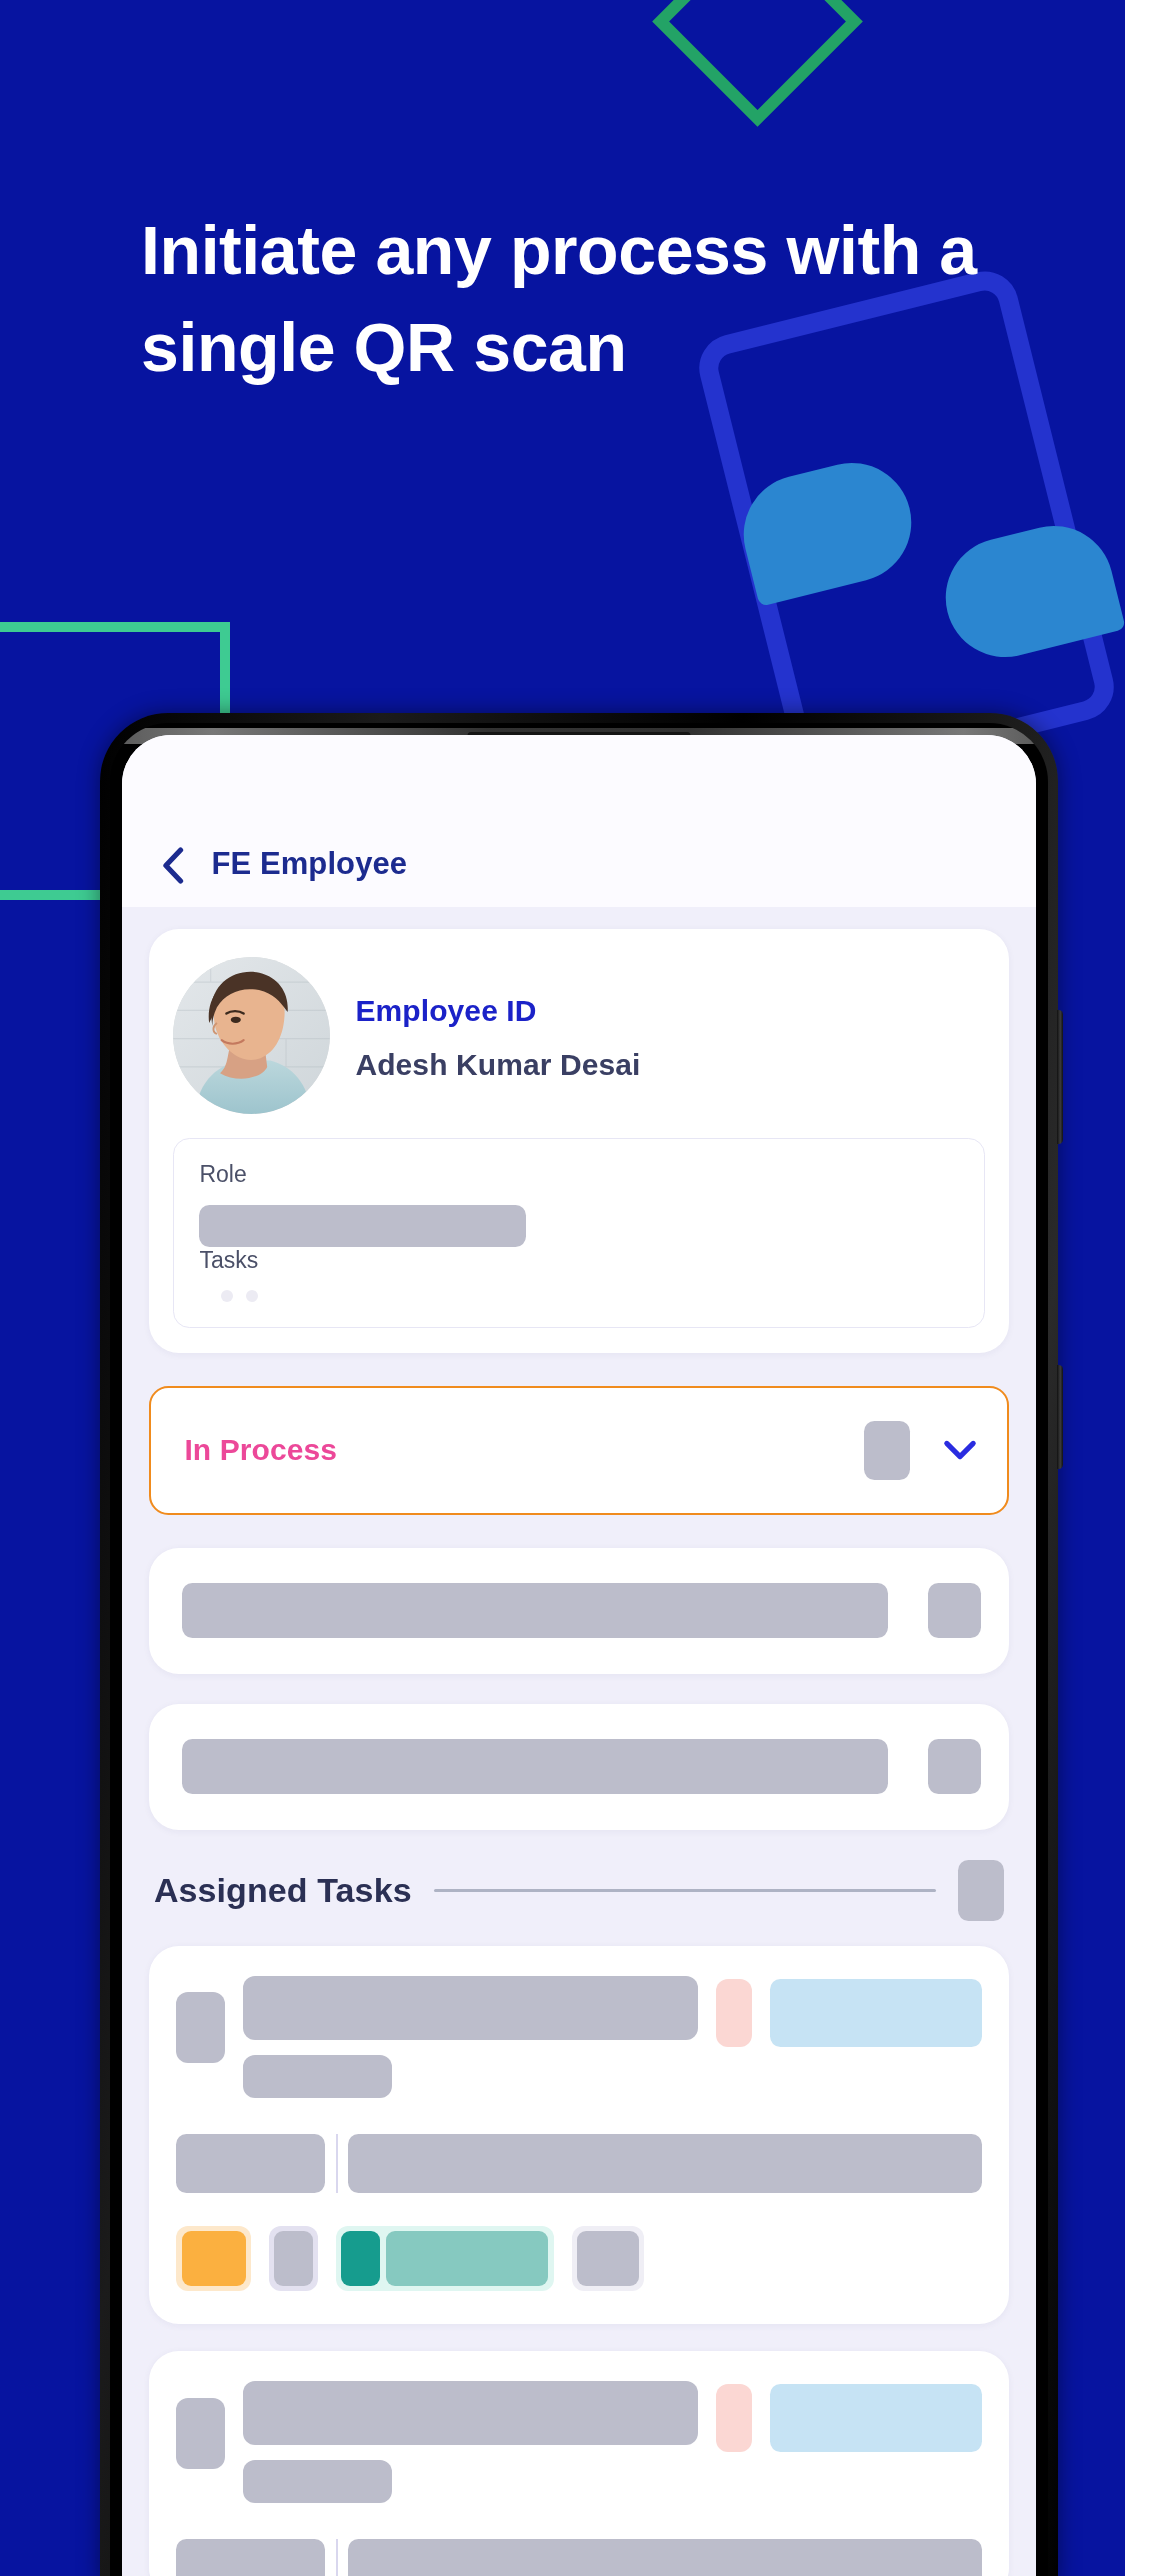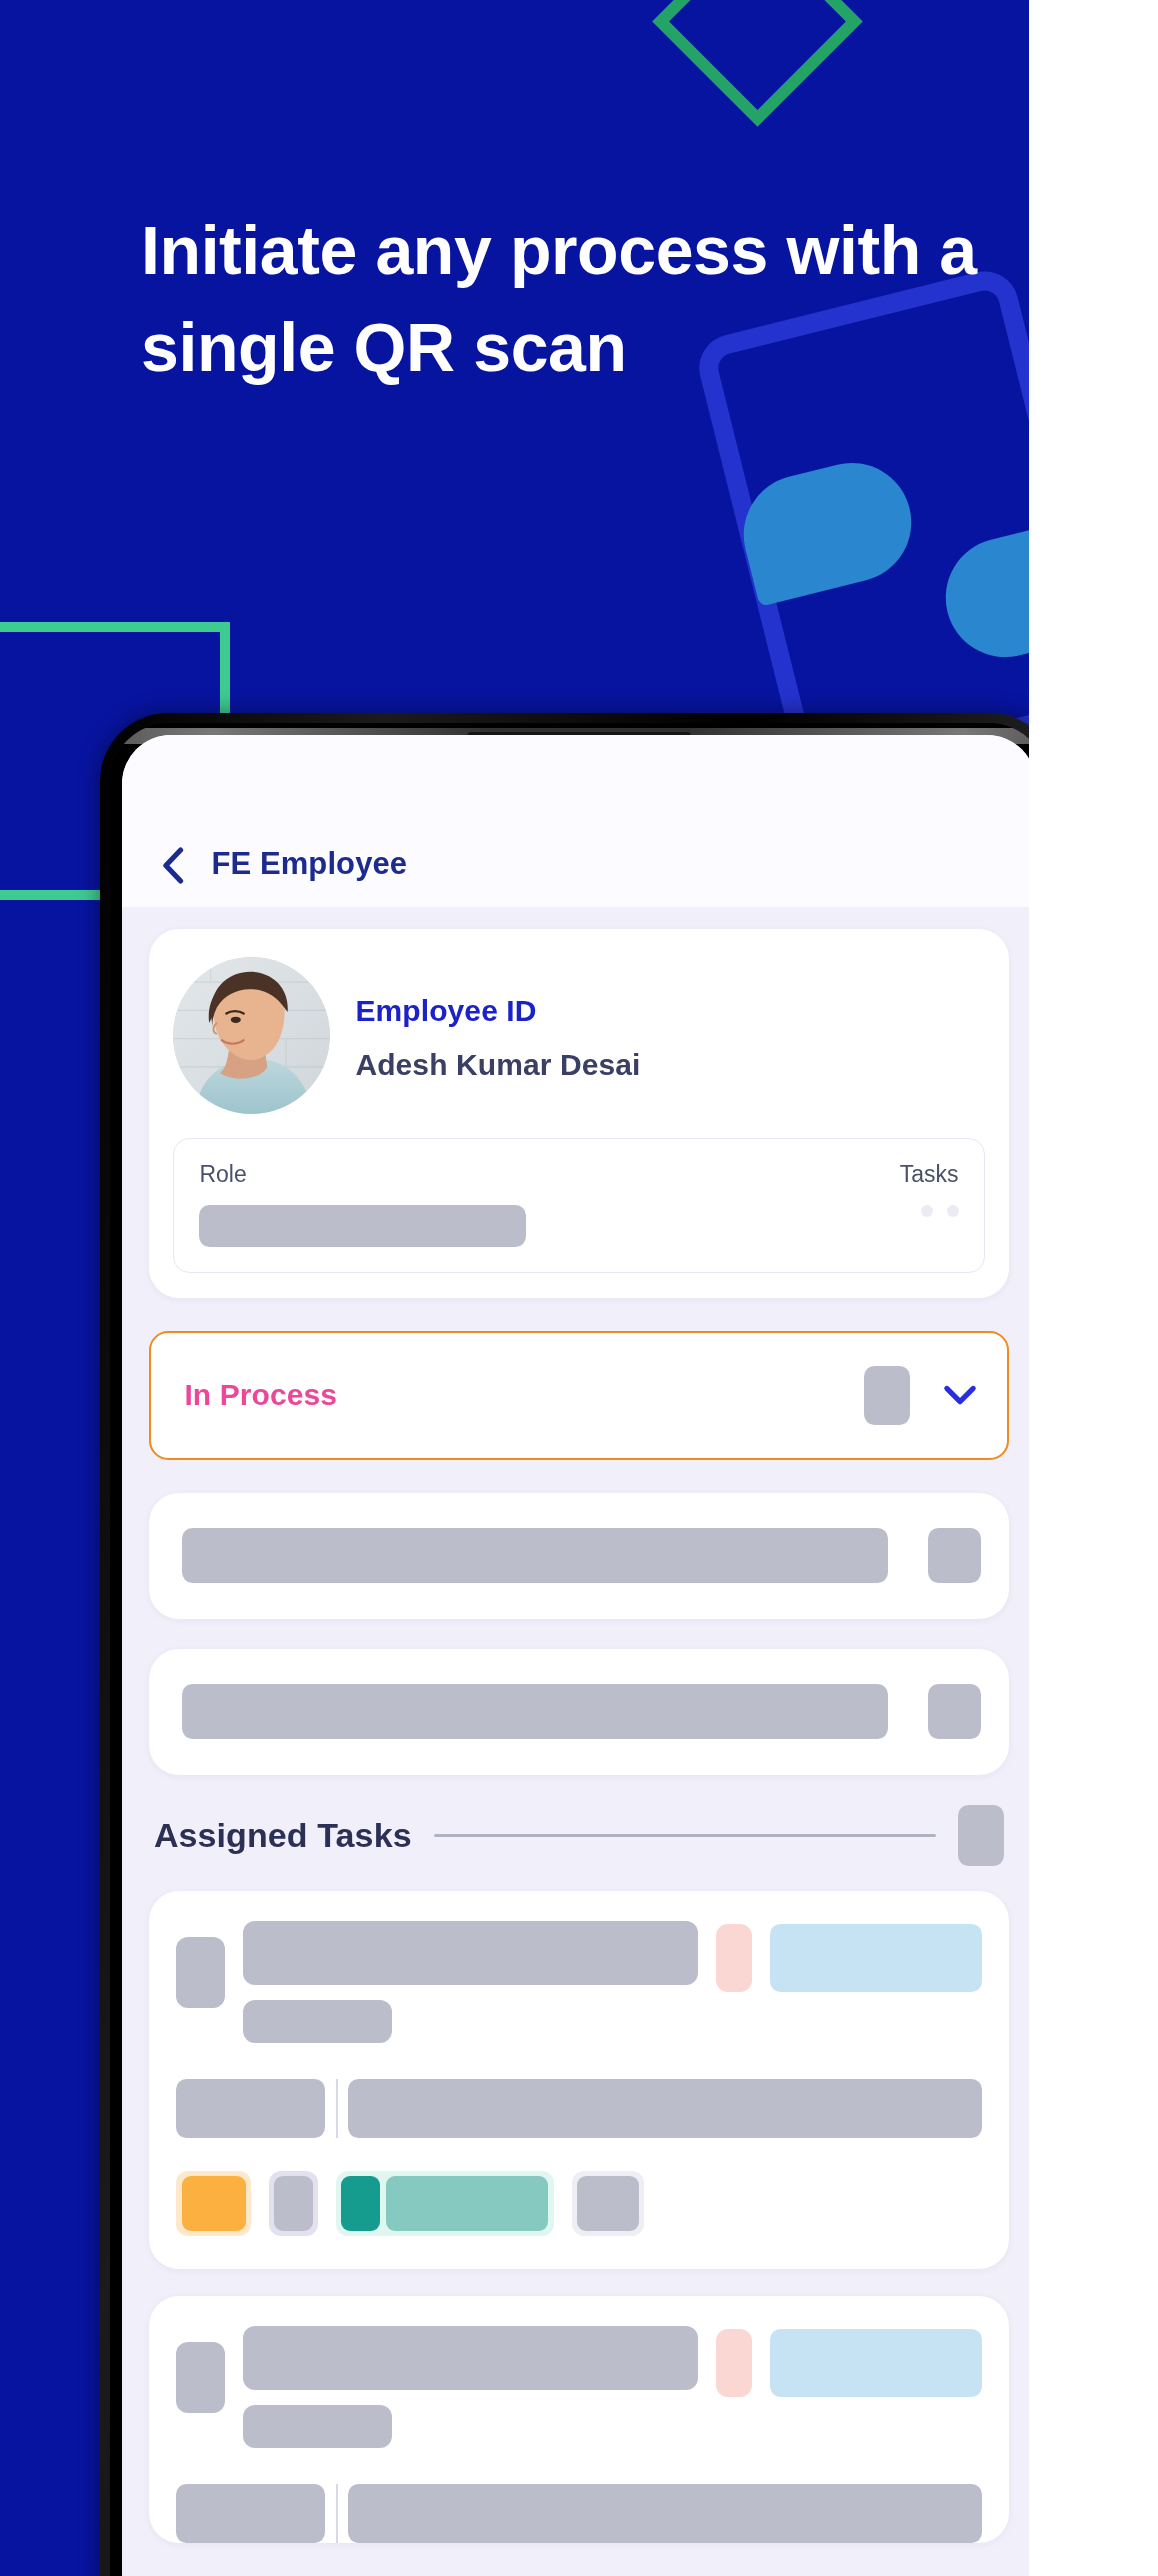--- a/index.html
+++ b/index.html
@@ -7,21 +7,21 @@
 
   html, body {
     width: 1159px;
     height: 2576px;
     overflow: hidden;
     font-family: "Liberation Sans", sans-serif;
   }
 
   .stage {
     position: relative;
-    width: 1029px;
+    width: 1125px;
     height: 2576px;
     background: #0714A0;
     overflow: hidden;
   }
 
   
   .deco-diamond {
     position: absolute;
     left: 683px;
     top: -53px;
@@ -220,20 +220,21 @@
   }
 
   .role-box {
     margin-top: 24px;
     border: 1.5px solid #E7E6F5;
     border-radius: 16.3px;
     padding: 22px 25px 25px 25px;
     display: flex;
     align-items: flex-start;
     justify-content: space-between;
+    flex-direction: column;
   }
   .role-col { flex: 1; }
   .field-label {
     font-size: 23px;
     color: #4B5068;
     margin-bottom: 16.3px;
     font-weight: 400;
   }
   .teams-col { text-align: right; }
   .teams-chips { display: flex; gap: 13.4px; justify-content: flex-end; }

